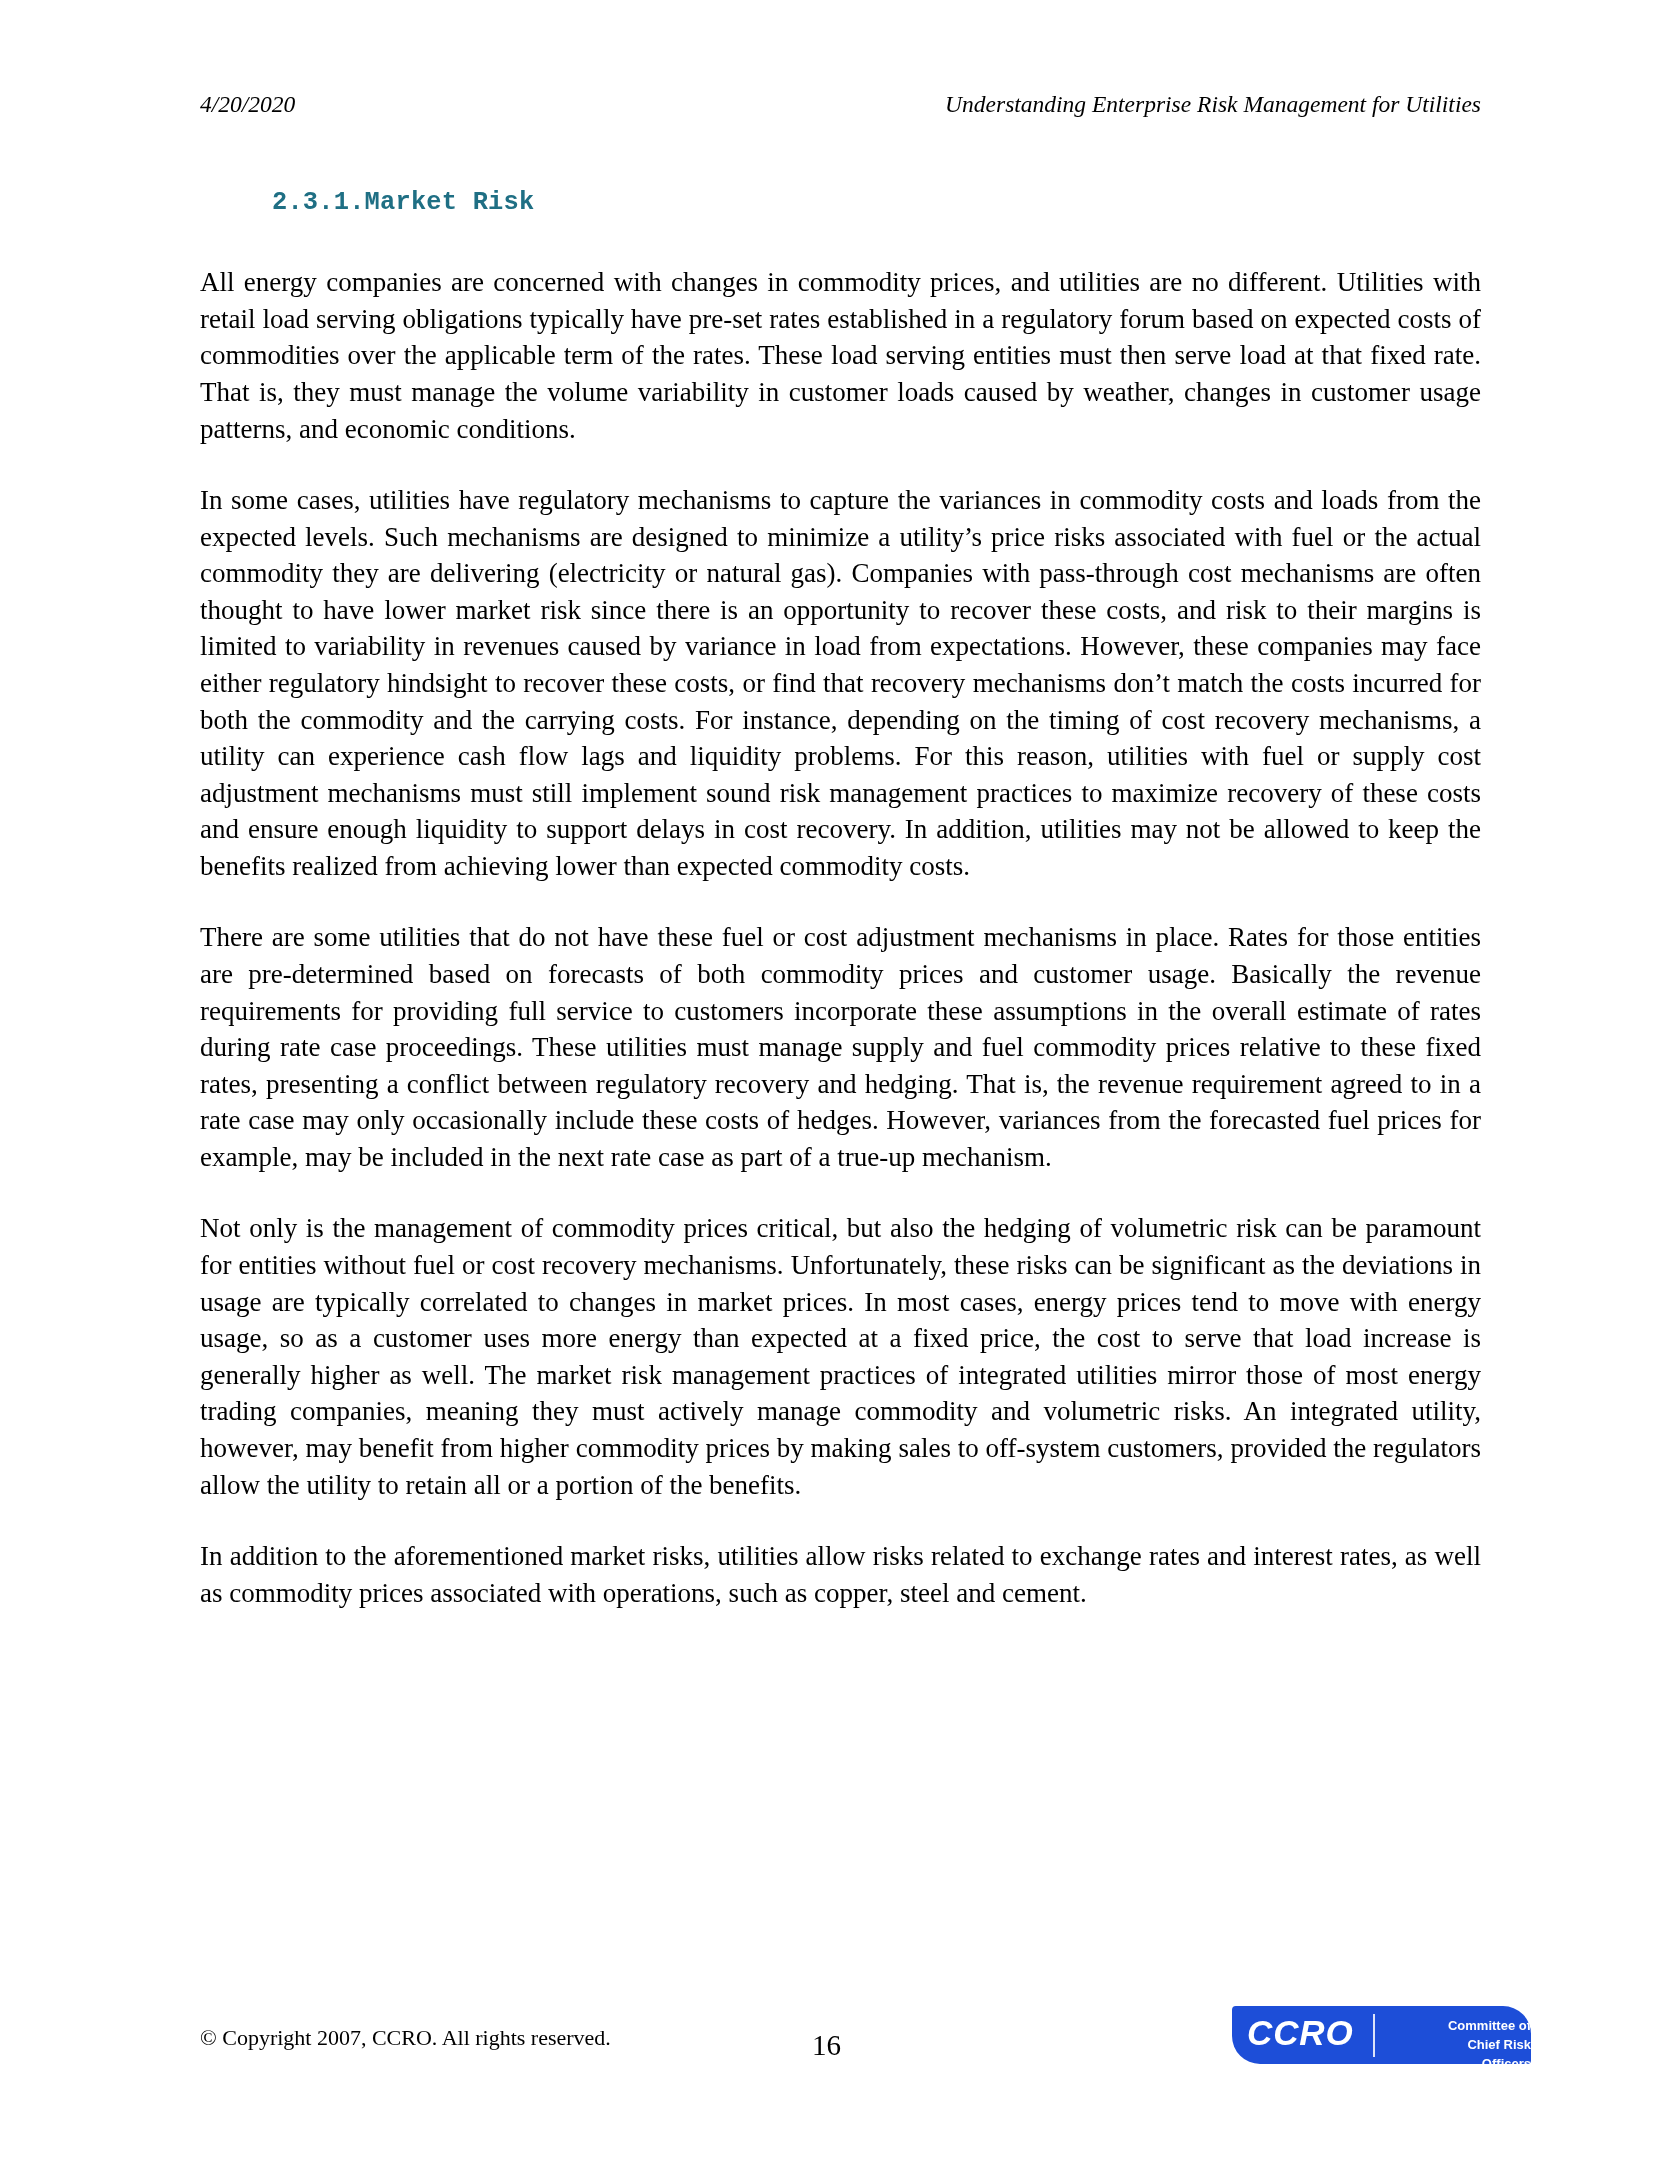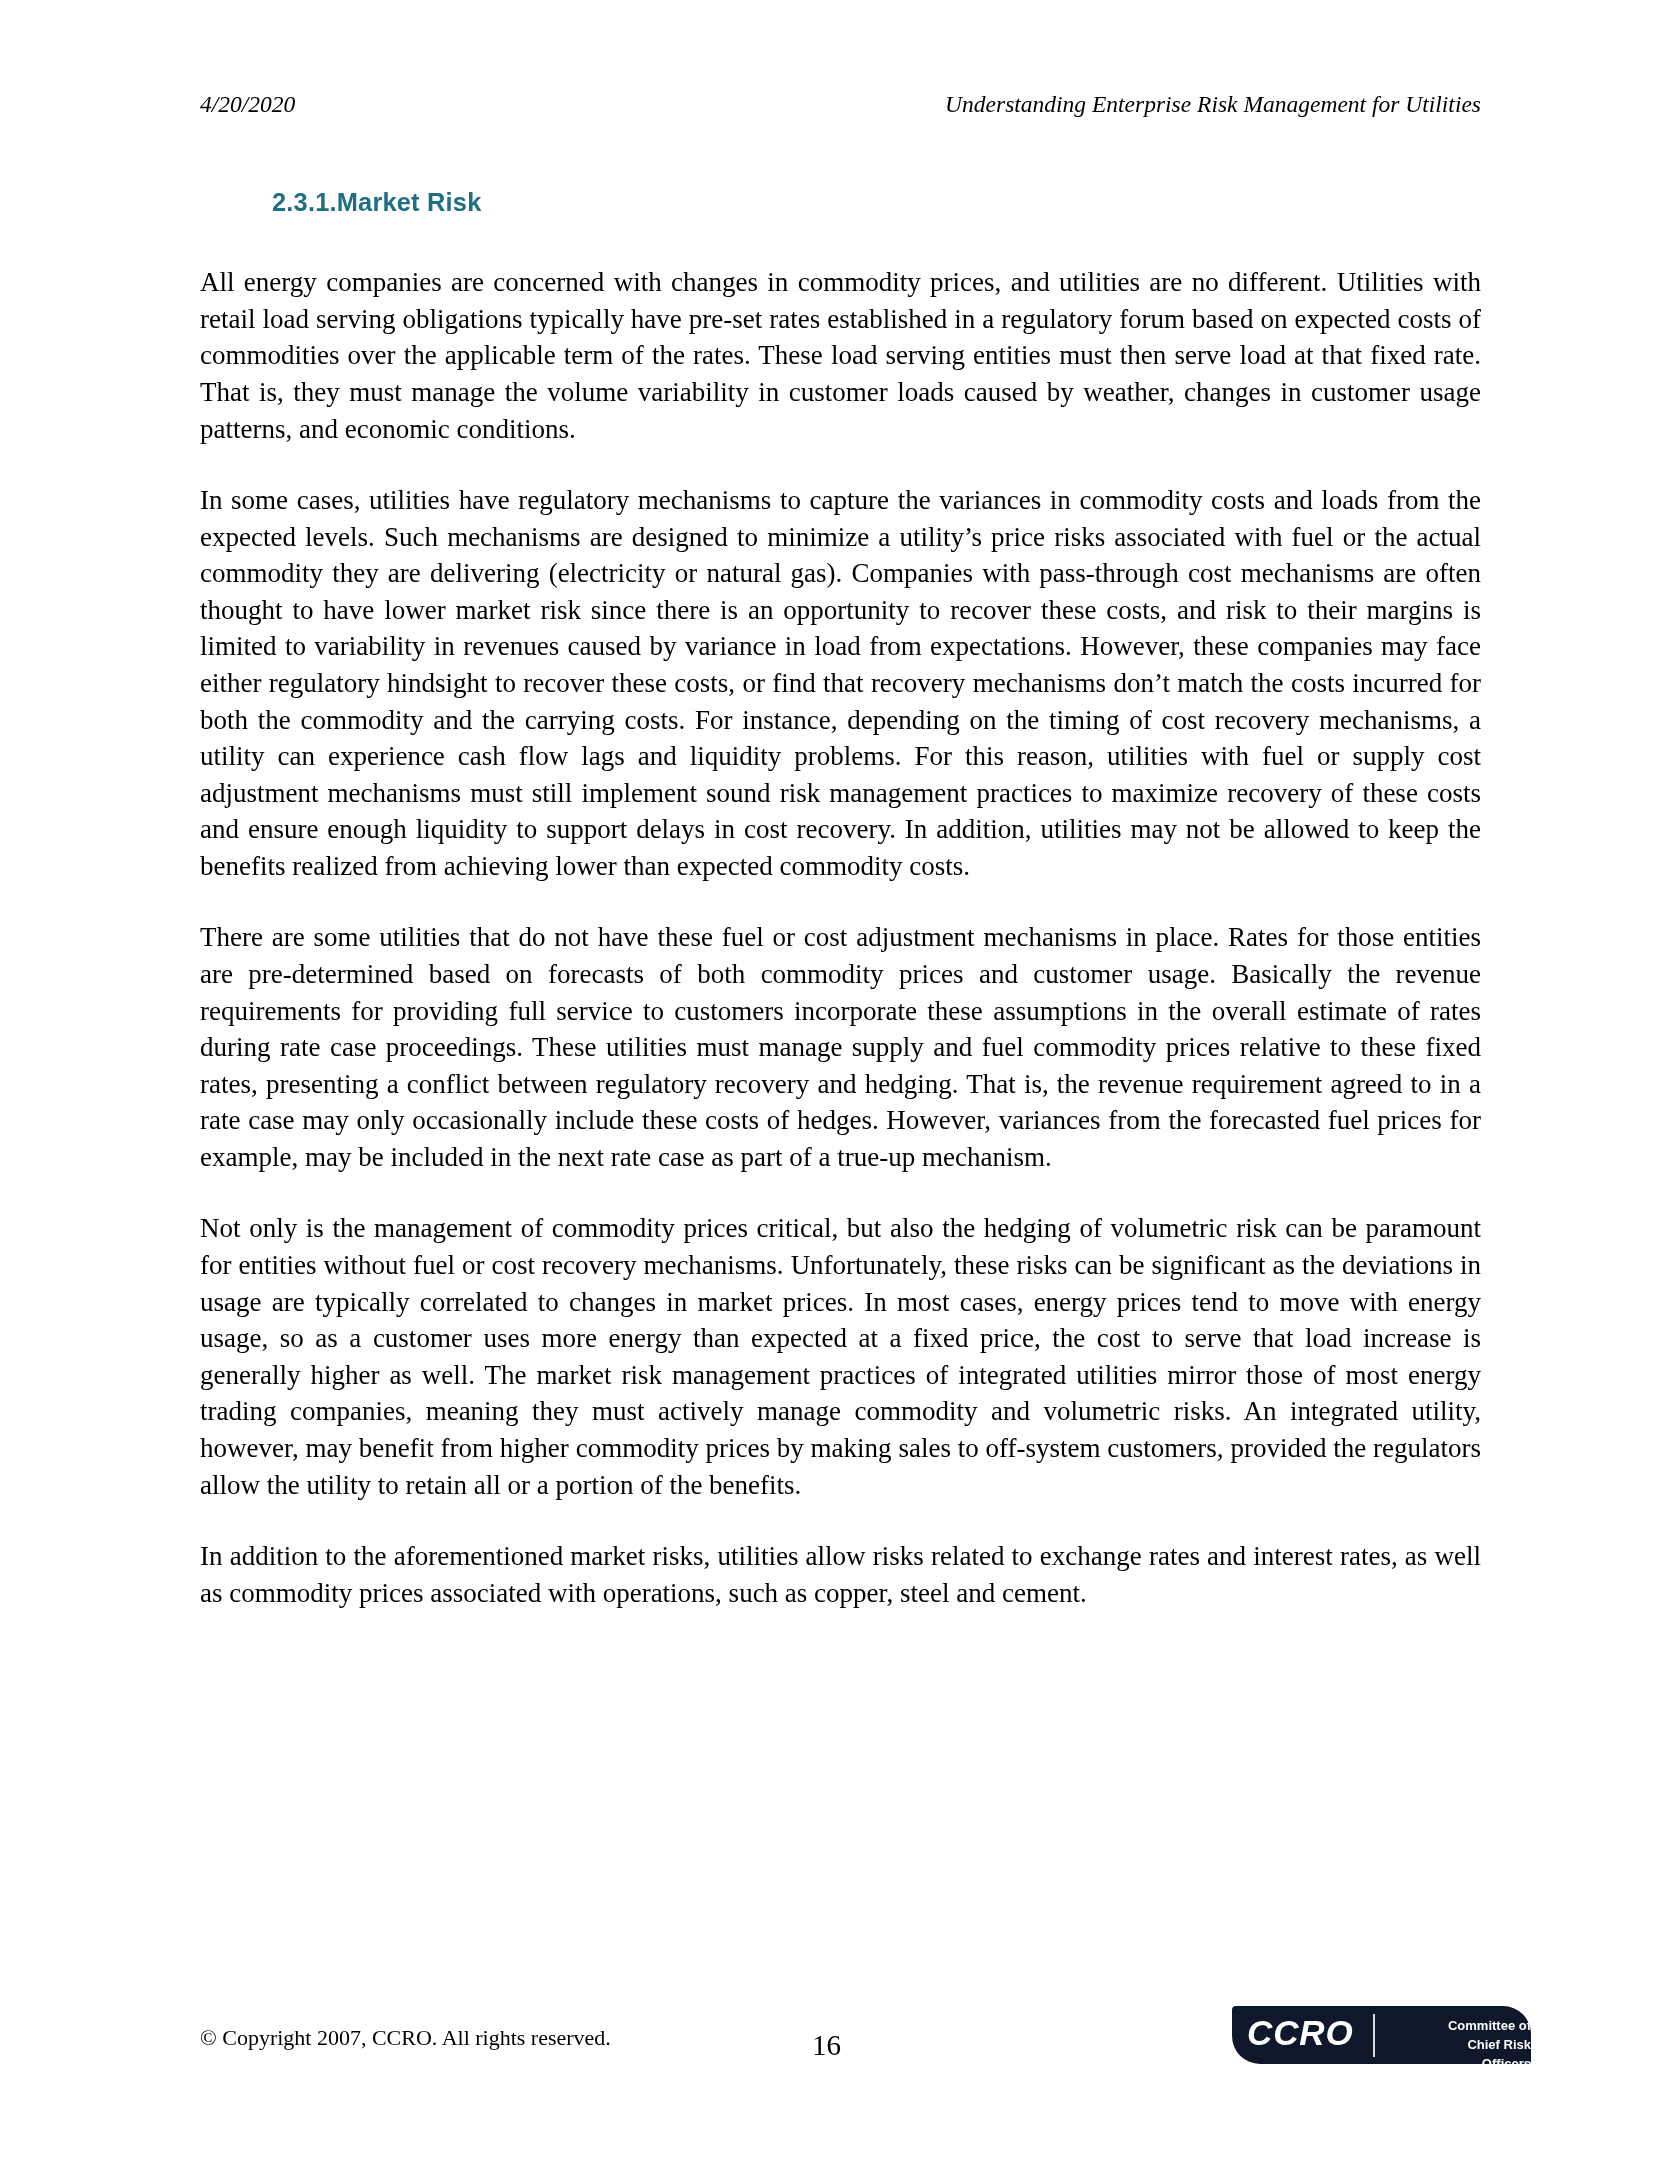--- a/index.html
+++ b/index.html
@@ -34,21 +34,21 @@
   }
   .header-date {
     white-space: nowrap;
   }
   .header-title {
     white-space: nowrap;
     margin-right: 0;
   }
   
   .section-heading {
-    font-family: Liberation Sans, sans-serif;
+    font-family: Liberation Mono, monospace;
     font-weight: bold;
     font-size: 25.4px;
     color: #1f6f84;
     margin-top: 70px;
     margin-left: 72px;
     letter-spacing: 0.2px;
   }
   
   .body {
     margin-top: 47px;
@@ -85,21 +85,21 @@
     left: 612px;
     top: 22.6px;
     font-size: 29px;
   }
   .logo {
     position: absolute;
     right: 64px;
     top: 0px;
     width: 299px;
     height: 58px;
-    background: #0f172a;
+    background: #1d4ed8;
     border-radius: 3.8px 28px 3.8px 28px;
     overflow: hidden;
   }
   .logo-inner {
     position: relative;
     width: 100%;
     height: 100%;
   }
   .logo-mark {
     position: absolute;

